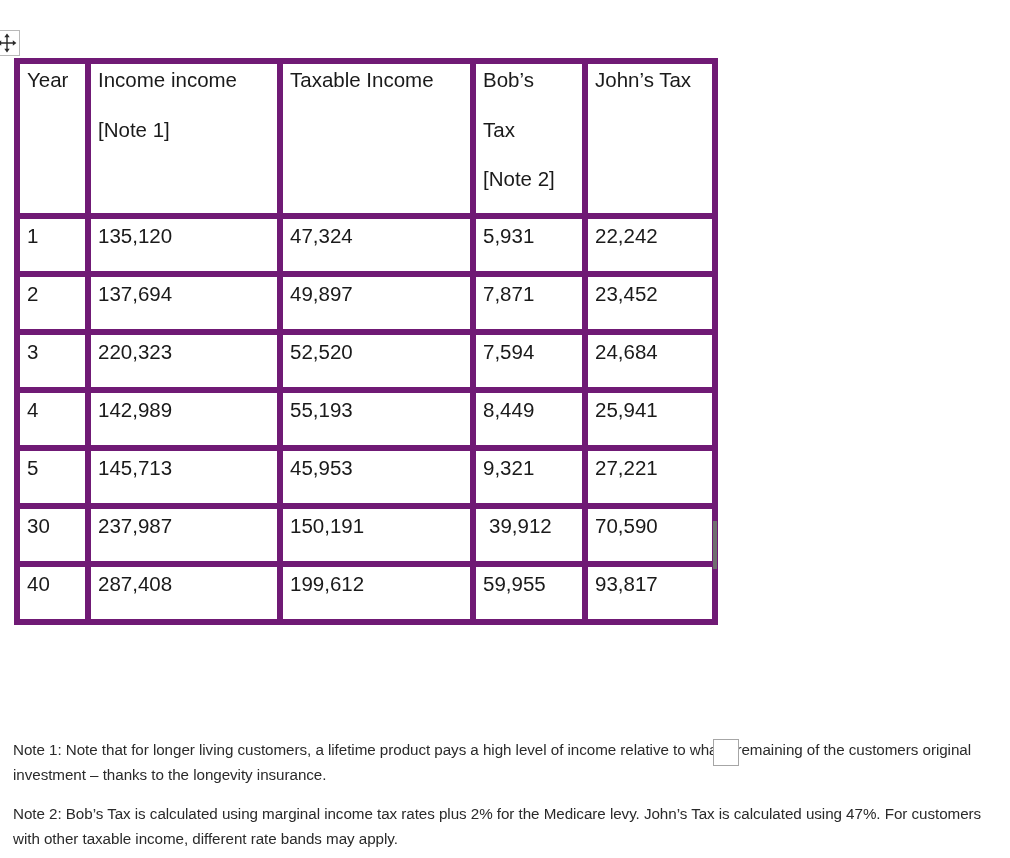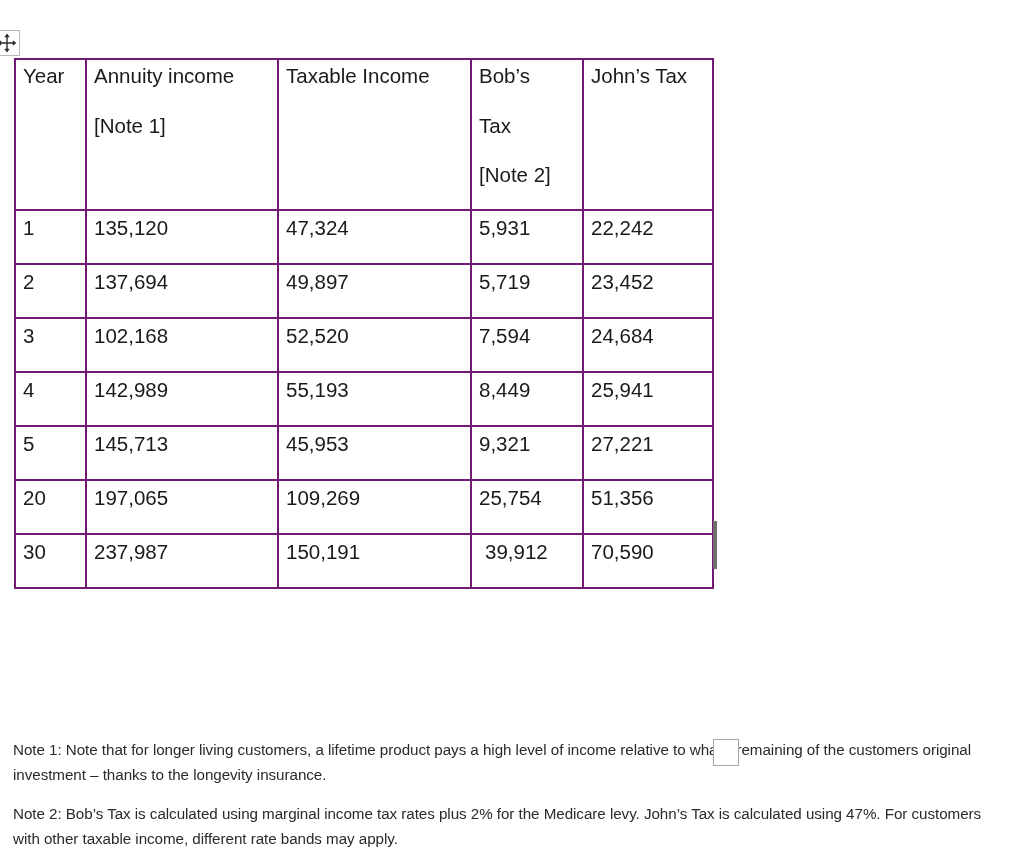--- a/index.html
+++ b/index.html
@@ -41,21 +41,21 @@
     background: #ffffff;
   }
   #annuity-table col.c-year   { width: 71px; }
   #annuity-table col.c-ann    { width: 192px; }
   #annuity-table col.c-tax    { width: 193px; }
   #annuity-table col.c-bob    { width: 112px; }
   #annuity-table col.c-john   { width: 130px; }
 
   #annuity-table th,
   #annuity-table td {
-    border: 2px solid #701a75;
+    border: 6px solid #701a75;
     vertical-align: top;
     text-align: left;
     font-weight: normal;
     font-size: 20.5px;
     line-height: 1.0;
     padding: 7px 0 0 7px;
     color: #1a1a1a;
     background: #ffffff;
   }
   #annuity-table thead th {
@@ -140,21 +140,21 @@
       <col class="c-tax">
       <col class="c-bob">
       <col class="c-john">
   </colgroup>
   <thead>
     <tr>
       <th>
         <span class="hline">Year</span>
       </th>
       <th>
-        <span class="hline">Annuity income</span>
+        <span class="hline">Income income</span>
         <span class="hline">[Note 1]</span>
       </th>
       <th>
         <span class="hline">Taxable Income</span>
       </th>
       <th>
         <span class="hline">Bob’s</span>
         <span class="hline">Tax</span>
         <span class="hline">[Note 2]</span>
       </th>
@@ -168,57 +168,57 @@
         <td>1</td>
         <td>135,120</td>
         <td>47,324</td>
         <td>5,931</td>
         <td>22,242</td>
       </tr>
       <tr>
         <td>2</td>
         <td>137,694</td>
         <td>49,897</td>
-        <td>5,719</td>
+        <td>7,871</td>
         <td>23,452</td>
       </tr>
       <tr>
         <td>3</td>
-        <td>102,168</td>
+        <td>220,323</td>
         <td>52,520</td>
         <td>7,594</td>
         <td>24,684</td>
       </tr>
       <tr>
         <td>4</td>
         <td>142,989</td>
         <td>55,193</td>
         <td>8,449</td>
         <td>25,941</td>
       </tr>
       <tr>
         <td>5</td>
         <td>145,713</td>
         <td>45,953</td>
         <td>9,321</td>
         <td>27,221</td>
       </tr>
       <tr>
-        <td>20</td>
-        <td>197,065</td>
-        <td>109,269</td>
-        <td>25,754</td>
-        <td>51,356</td>
-      </tr>
-      <tr>
         <td>30</td>
         <td>237,987</td>
         <td>150,191</td>
         <td class="indent">39,912</td>
         <td>70,590</td>
+      </tr>
+      <tr>
+        <td>40</td>
+        <td>287,408</td>
+        <td>199,612</td>
+        <td>59,955</td>
+        <td>93,817</td>
       </tr>
     </tbody>
 </table>
 
 <div id="column-resize-handle"></div>
 
 <div class="notes" id="note-1">
   <p>Note 1:  Note that for longer living customers, a lifetime product pays a high level of income relative to what’s remaining of the customers original investment – thanks to the longevity insurance.</p>
 </div>
 <div class="notes" id="note-2">

